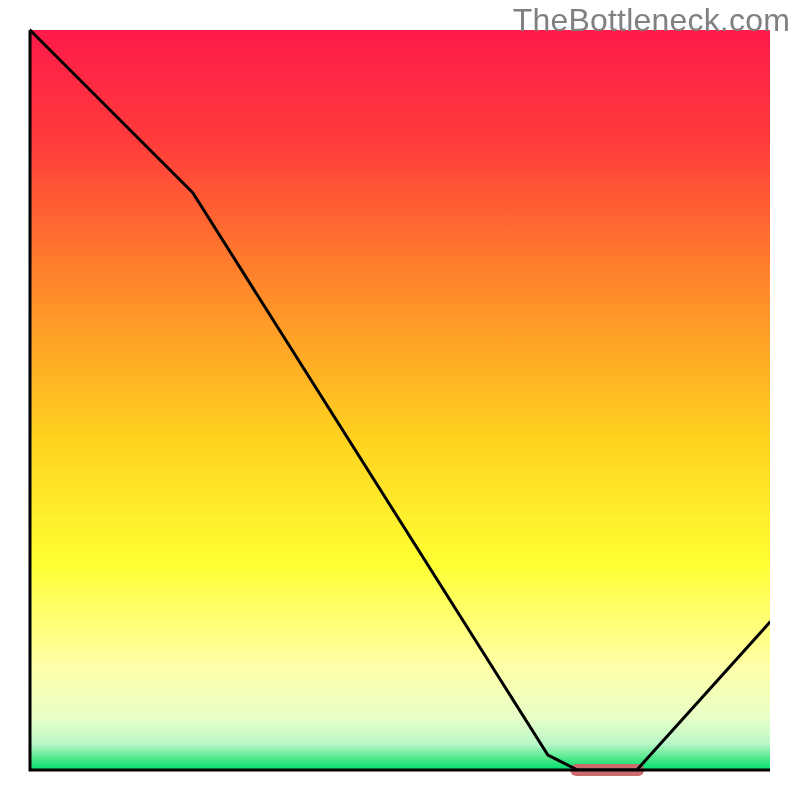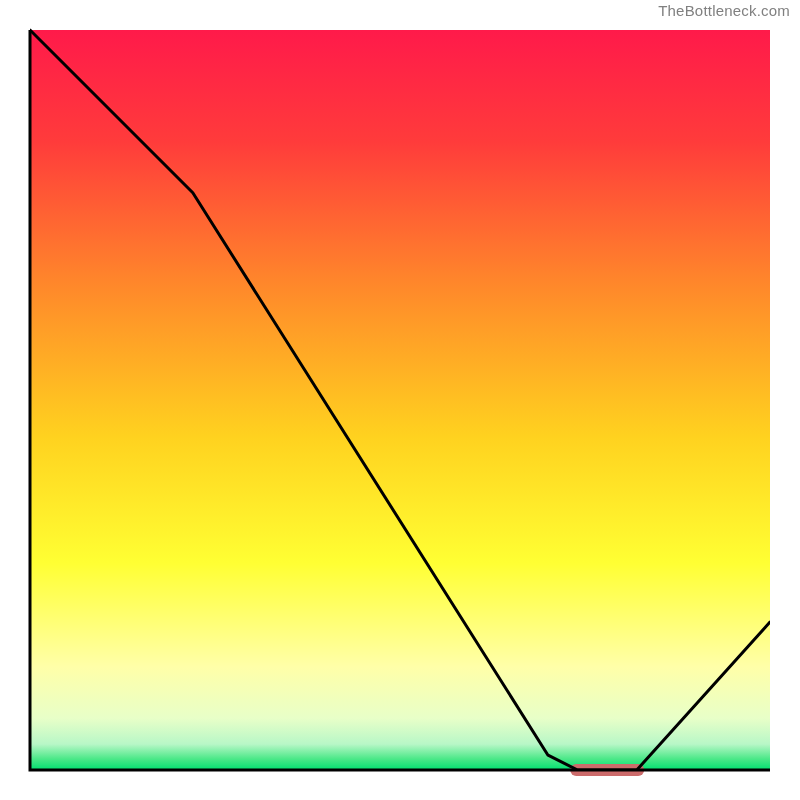--- a/index.html
+++ b/index.html
@@ -13,21 +13,21 @@
   }
   .container {
     position: relative;
     width: 800px;
     height: 800px;
   }
   .watermark {
     position: absolute;
     top: 2px;
     right: 10px;
-    font-size: 15px;
+    font-size: 32px;
     color: #808080;
     z-index: 10;
     font-weight: normal;
     letter-spacing: 0.2px;
   }
   svg.chart {
     position: absolute;
     top: 0;
     left: 0;
   }

